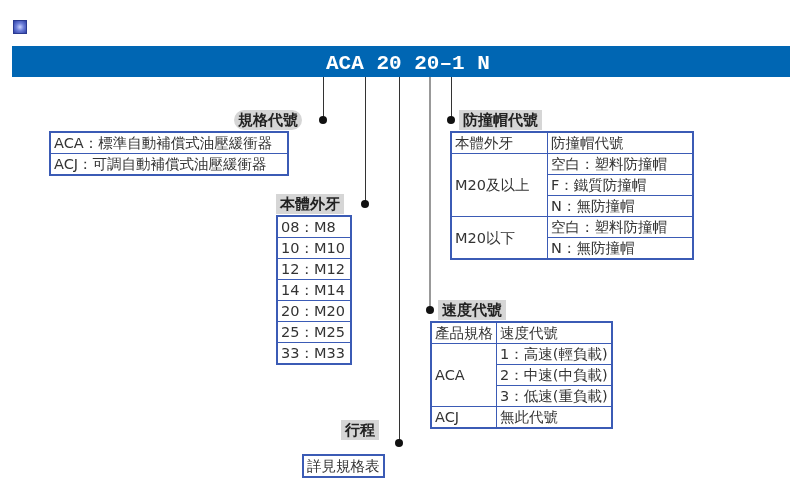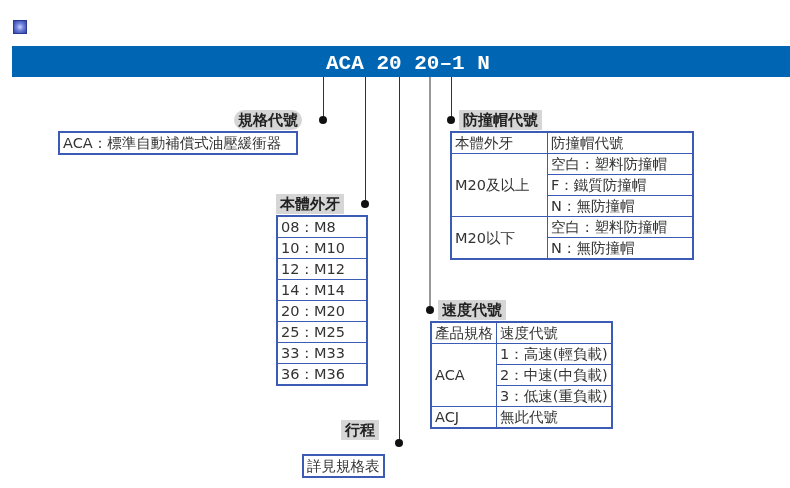--- a/index.html
+++ b/index.html
@@ -39,30 +39,33 @@
 <div class="vline" style="left:399px;top:77px;height:366px;"></div>
 <div class="dot" style="left:395px;top:439px;"></div>
 
 <div class="vline gray" style="left:429px;top:77px;height:233px;"></div>
 <div class="dot" style="left:426px;top:306px;"></div>
 
 <div class="vline" style="left:451px;top:77px;height:43px;"></div>
 <div class="dot" style="left:447px;top:116px;"></div>
 
 <div class="label" style="left:234px;top:110px;border-radius:10px;">規格代號</div>
-<table class="spec" style="left:58px;top:131px;width:240px;border-radius:22px;">
+<table class="spec" style="left:49px;top:131px;width:240px;border-radius:22px;">
   <tbody>
       <tr>
         <td>ACA：標準自動補償式油壓緩衝器</td>
+      </tr>
+  <tr>
+        <td>ACJ：可調自動補償式油壓緩衝器</td>
       </tr>
 </tbody>
   </table>
 
 <div class="label" style="left:276px;top:194px;">本體外牙</div>
-<table class="spec" style="left:276px;top:215px;width:92px;">
+<table class="spec" style="left:276px;top:215px;width:76px;">
   <tbody>
       <tr>
         <td>08：M8</td>
       </tr>
   <tr>
         <td>10：M10</td>
       </tr>
   <tr>
         <td>12：M12</td>
       </tr>
@@ -70,23 +73,20 @@
         <td>14：M14</td>
       </tr>
   <tr>
         <td>20：M20</td>
       </tr>
   <tr>
         <td>25：M25</td>
       </tr>
   <tr>
         <td>33：M33</td>
-      </tr>
-  <tr>
-        <td>36：M36</td>
       </tr>
 </tbody>
   </table>
 
 <div class="label" style="left:341px;top:420px;">行程</div>
 <table class="spec" style="left:302px;top:454px;">
   <tbody>
       <tr>
         <td>詳見規格表</td>
       </tr>

